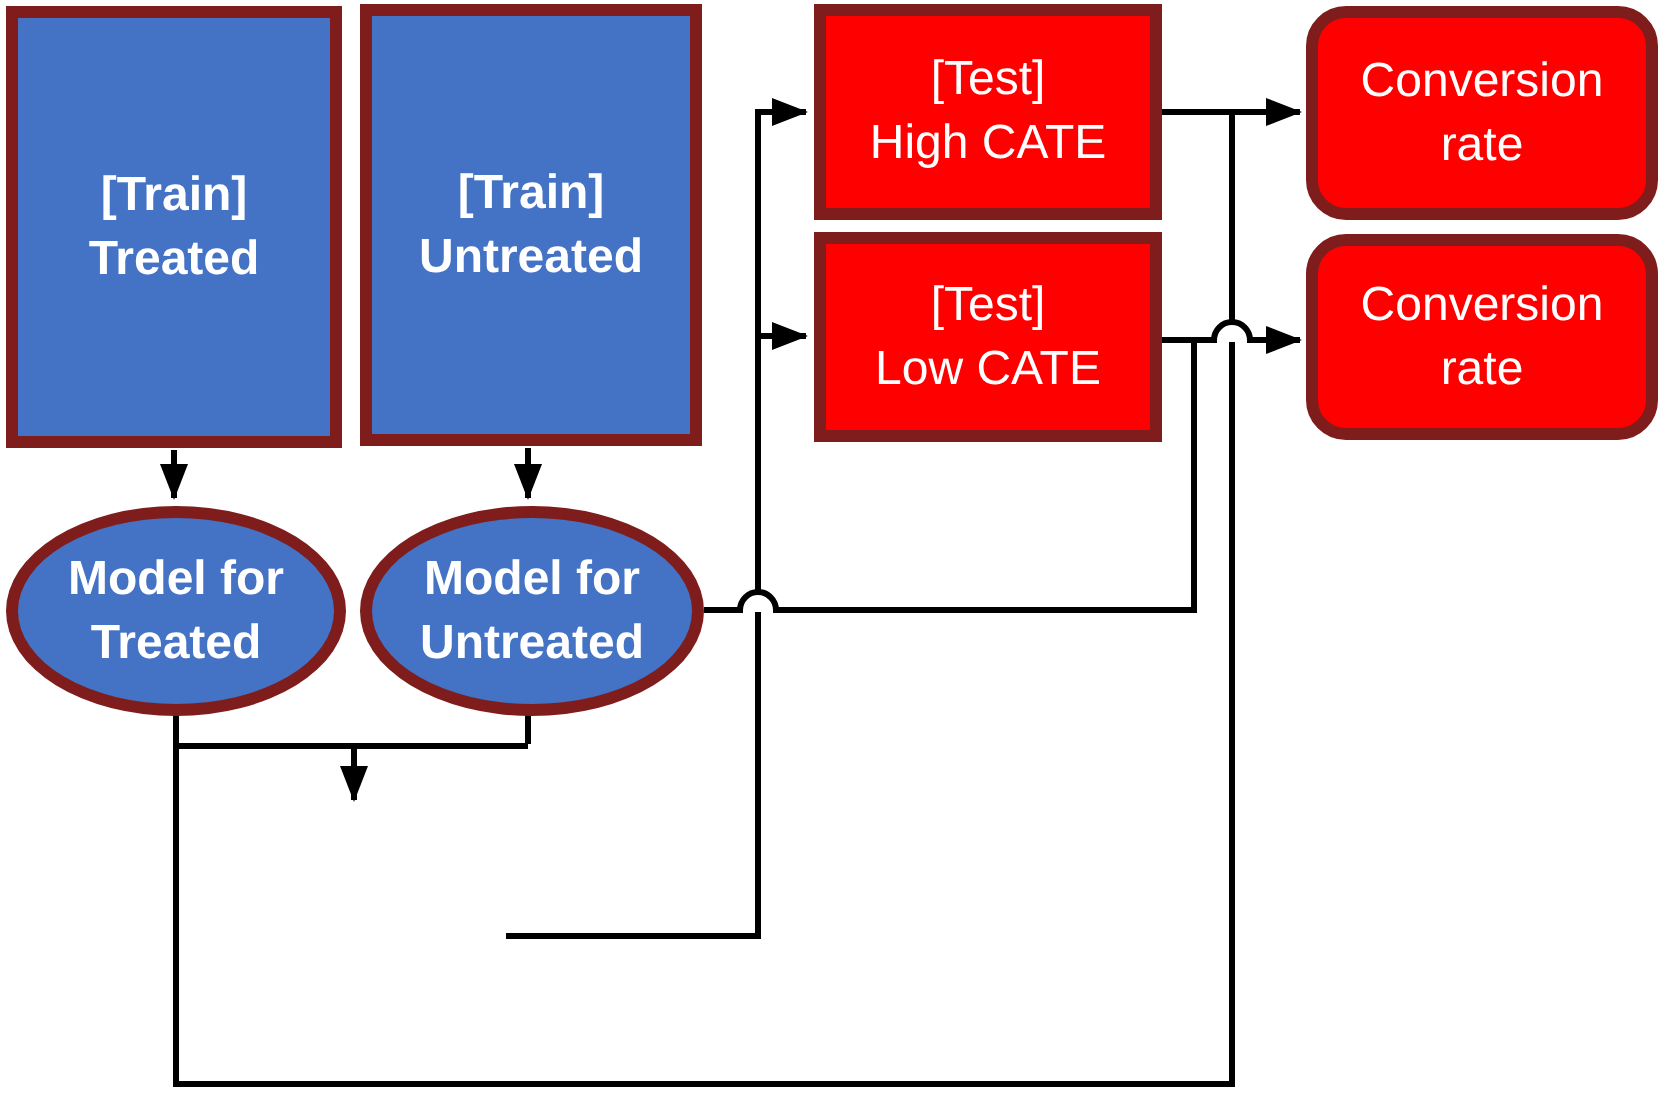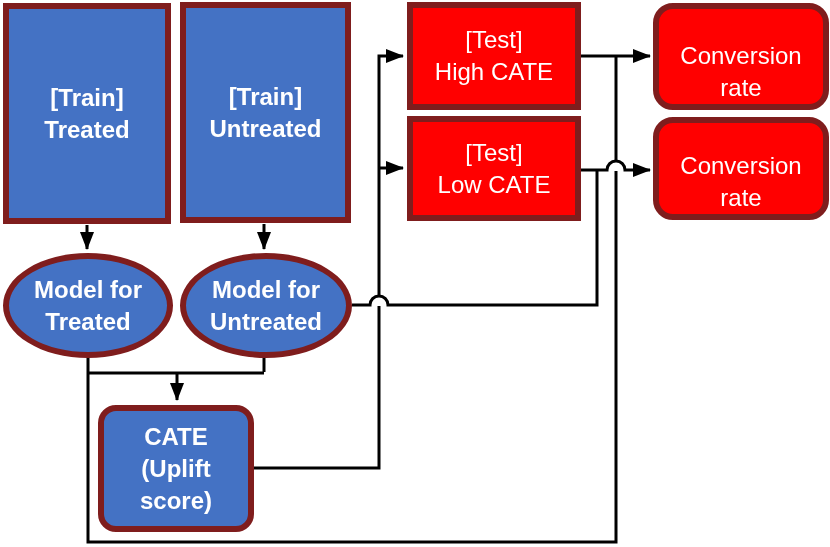--- a/index.html
+++ b/index.html
@@ -16,21 +16,21 @@
     box-sizing:border-box;
     display:flex;align-items:center;justify-content:center;
     text-align:center;
     color:#ffffff;
     font-size:24px;line-height:32px;
     border:6px solid #7f1d1d;
   }
   .blue{background:#4472C4;font-weight:bold;}
   .red{background:#FF0000;}
   .label{white-space:pre-line;}
-  .rounded{border-radius:20px;align-items:flex-end;}
+  .rounded{border-radius:20px;}
   .ellipse{border-radius:50%;}
 
   #train-treated   {left:3px;  top:3px;  width:168px;height:221px;}
   #train-untreated {left:180px;top:2px;  width:171px;height:221px;}
   #test-high       {left:407px;top:2px;  width:174px;height:108px;}
   #test-low        {left:407px;top:116px;width:174px;height:105px;}
   #conv-top        {left:653px;top:3px;  width:176px;height:107px;}
   #conv-bottom     {left:653px;top:117px;width:176px;height:103px;}
   #model-treated   {left:3px;  top:253px;width:170px;height:105px;}
   #model-untreated {left:180px;top:253px;width:172px;height:105px;}
@@ -102,19 +102,14 @@
   <div class="node blue ellipse" id="model-treated">
     <span class="label">Model for
 Treated</span>
   </div>
 
   <div class="node blue ellipse" id="model-untreated">
     <span class="label">Model for
 Untreated</span>
   </div>
 
-  <div class="node blue" id="cate">
-    <span class="label">CATE
-(Uplift
-score)</span>
-  </div>
 
 </div>
 
 </body></html>

